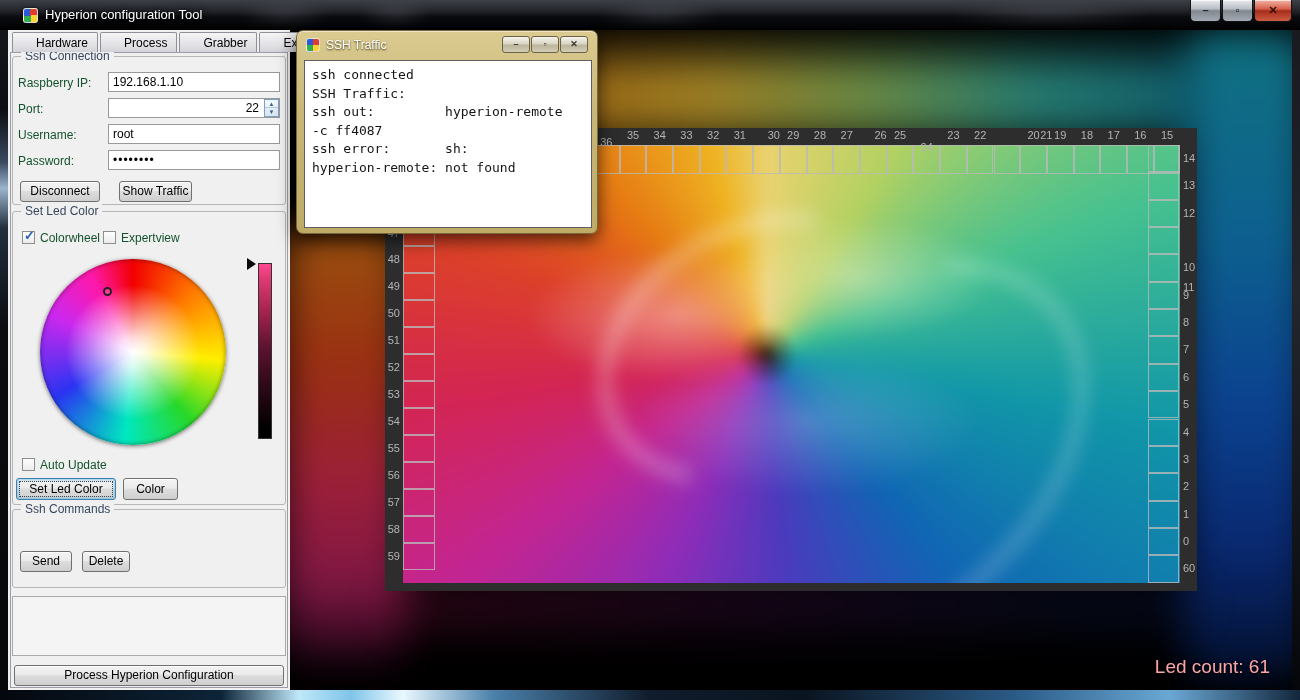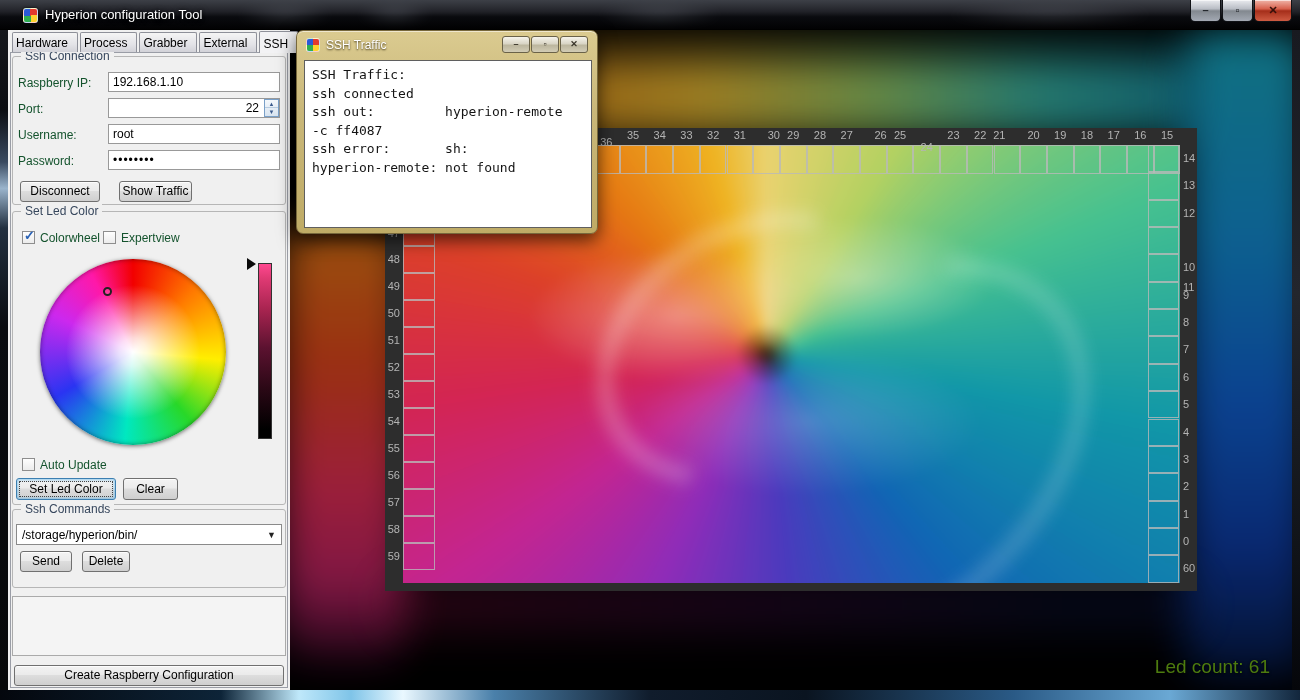--- a/index.html
+++ b/index.html
@@ -58,29 +58,29 @@
         #e6d27c 0deg, #b5cf6e 32deg, #52bd92 68deg, #1f93a2 100deg, #1a63a8 140deg,
         #4a3cae 175deg, #8630aa 205deg, #b42a88 235deg, #c22a52 262deg, #cc4430 288deg,
         #d97a22 315deg, #e7b335 345deg, #e6d27c 360deg); }
   .arm { position:absolute; border-radius:50%; border:14px solid rgba(255,255,255,.30); filter:blur(9px);
     border-right-color:transparent; border-bottom-color:transparent; }
   .arm1 { left:24%; top:18%; width:330px; height:250px; transform:rotate(-30deg); }
   .arm2 { left:30%; top:34%; width:480px; height:330px; transform:rotate(140deg); opacity:.7; }
 
   .led-num { position:absolute; font-size:11px; color:#b4b4b4; font-family:"Liberation Sans",sans-serif; }
   .led-cell { position:absolute; border:1px solid rgba(185,185,185,.8); }
-  .led-count { position:absolute; right:22px; top:626px; font-size:19px; color:#4d7c0f;
+  .led-count { position:absolute; right:22px; top:626px; font-size:19px; color:#fca5a5;
     text-shadow:0 1px 3px #000; }
 
   
   .panel { position:absolute; left:8px; top:30px; width:282px; height:660px; background:#f0f0f0; z-index:20;
     font-size:12px; color:#000; }
   .tab-page { position:absolute; left:2px; top:22px; right:2px; bottom:2px; border:1px solid #9a9da6; }
   .tabbar { position:absolute; left:4px; top:1px; height:21px; display:flex; align-items:flex-end; z-index:2; }
-  .tab { padding:3px 9px 2px 3px; border:1px solid #8e9099; border-bottom:none; border-radius:2px 2px 0 0;
+  .tab { padding:3px 9px 2px 23px; border:1px solid #8e9099; border-bottom:none; border-radius:2px 2px 0 0;
     background:linear-gradient(180deg,#f5f5f5,#e3e3e7 60%,#d2d2d8); margin-right:2px; font-size:12px; }
   .tab.active { background:#f2f2f4; padding-top:5px; position:relative; top:1px; z-index:3; }
 
   .grp { position:absolute; border:1px solid #b6b6b6; border-radius:3px; }
   .legend { position:absolute; top:-8px; left:8px; background:#f0f0f0; padding:0 4px; font-size:12px; color:#37475d; }
 
   .lbl { position:absolute; font-size:12px; color:#14532d; }
   .tin { position:absolute; height:20px; border:1px solid #999; background:#fff; font-size:12px;
     padding:0 4px; font-family:"Liberation Sans",sans-serif; }
   .spin { position:absolute; width:15px; height:18px; border:1px solid #7aa0c8; background:linear-gradient(#f4f8fc,#d8e4f0); }
@@ -172,21 +172,21 @@
         <div class="led-num" style="left: 852px; top: 99px; width: 26.7px; text-align: right;">26</div>
         <div class="led-cell" style="left: 852px; top: 115px; width: 26.7px; height: 29px;"></div>
         <div class="led-num" style="left: 878.7px; top: 99px; width: 26.7px; text-align: center;">25</div>
         <div class="led-cell" style="left: 878.7px; top: 115px; width: 26.7px; height: 29px;"></div>
         <div class="led-num" style="left: 905.4px; top: 99px; width: 26.7px; text-align: center; margin-top: 12px;">24</div>
         <div class="led-cell" style="left: 905.4px; top: 115px; width: 26.7px; height: 29px;"></div>
         <div class="led-num" style="left: 932.1px; top: 99px; width: 26.7px; text-align: center;">23</div>
         <div class="led-cell" style="left: 932.1px; top: 115px; width: 26.7px; height: 29px;"></div>
         <div class="led-num" style="left: 958.8px; top: 99px; width: 26.7px; text-align: center;">22</div>
         <div class="led-cell" style="left: 958.8px; top: 115px; width: 26.7px; height: 29px;"></div>
-        <div class="led-num" style="left: 978px; top: 99px; width: 26.7px; text-align: center;">21</div>
+        <div class="led-num" style="left: 1025px; top: 99px; width: 26.7px; text-align: center;">21</div>
         <div class="led-cell" style="left: 985.5px; top: 115px; width: 26.7px; height: 29px;"></div>
         <div class="led-num" style="left: 1012.2px; top: 99px; width: 26.7px; text-align: center;">20</div>
         <div class="led-cell" style="left: 1012.2px; top: 115px; width: 26.7px; height: 29px;"></div>
         <div class="led-num" style="left: 1038.9px; top: 99px; width: 26.7px; text-align: center;">19</div>
         <div class="led-cell" style="left: 1038.9px; top: 115px; width: 26.7px; height: 29px;"></div>
         <div class="led-num" style="left: 1065.6px; top: 99px; width: 26.7px; text-align: center;">18</div>
         <div class="led-cell" style="left: 1065.6px; top: 115px; width: 26.7px; height: 29px;"></div>
         <div class="led-num" style="left: 1092.3px; top: 99px; width: 26.7px; text-align: center;">17</div>
         <div class="led-cell" style="left: 1092.3px; top: 115px; width: 26.7px; height: 29px;"></div>
         <div class="led-num" style="left: 1119px; top: 99px; width: 26.7px; text-align: center;">16</div>
@@ -314,48 +314,44 @@
 
     <div class="wheel">
       <div class="wheel-marker"></div>
     </div>
     <div class="vbar"></div>
     <div class="varrow"></div>
 
     <div class="cb" style="left:14px;top:428px"></div>
     <span class="lbl" style="left:32px;top:428px">Auto Update</span>
     <div class="btn focused" style="left:8px;top:448px;width:100px;height:22px;line-height:20px">Set Led Color</div>
-    <div class="btn" style="left:115px;top:448px;width:55px;height:22px;line-height:20px">Clear</div>
+    <div class="btn" style="left:115px;top:448px;width:55px;height:22px;line-height:20px">Color</div>
 
     <div class="grp" style="left:4px;top:479px;width:274px;height:79px">
       <span class="legend">Ssh Commands</span>
     </div>
-    <div class="combo" style="left:8px;top:494px;width:266px">
-      <span>/storage/hyperion/bin/</span>
-      <span class="arrow">▼</span>
-    </div>
     <div class="btn" style="left:12px;top:521px;width:52px;height:21px;line-height:19px">Send</div>
     <div class="btn" style="left:74px;top:521px;width:48px;height:21px;line-height:19px">Delete</div>
 
     <div class="listbox" style="left:4px;top:566px;width:274px;height:60px"></div>
 
-    <div class="btn" style="left:6px;top:635px;width:270px;height:21px;line-height:19px">Create Raspberry Configuration</div>
+    <div class="btn" style="left:6px;top:635px;width:270px;height:21px;line-height:19px">Process Hyperion Configuration</div>
   </div>
 
   <div class="dialog">
     <div class="dlg-icon"></div>
     <span class="dlg-title">SSH Traffic</span>
     <div class="dlg-btns">
       <div class="dlg-btn"><span>–</span></div>
       <div class="dlg-btn"><span>▫</span></div>
       <div class="dlg-btn"><span>✕</span></div>
     </div>
     <div class="dlg-body">
+        <div class="logline">ssh connected</div>
         <div class="logline">SSH Traffic:</div>
-        <div class="logline">ssh connected</div>
         <div class="logline">ssh out:         hyperion-remote</div>
         <div class="logline">-c ff4087</div>
         <div class="logline">ssh error:       sh:</div>
         <div class="logline">hyperion-remote: not found</div>
       </div>
   </div>
 
 </div>
 
 </body></html>

